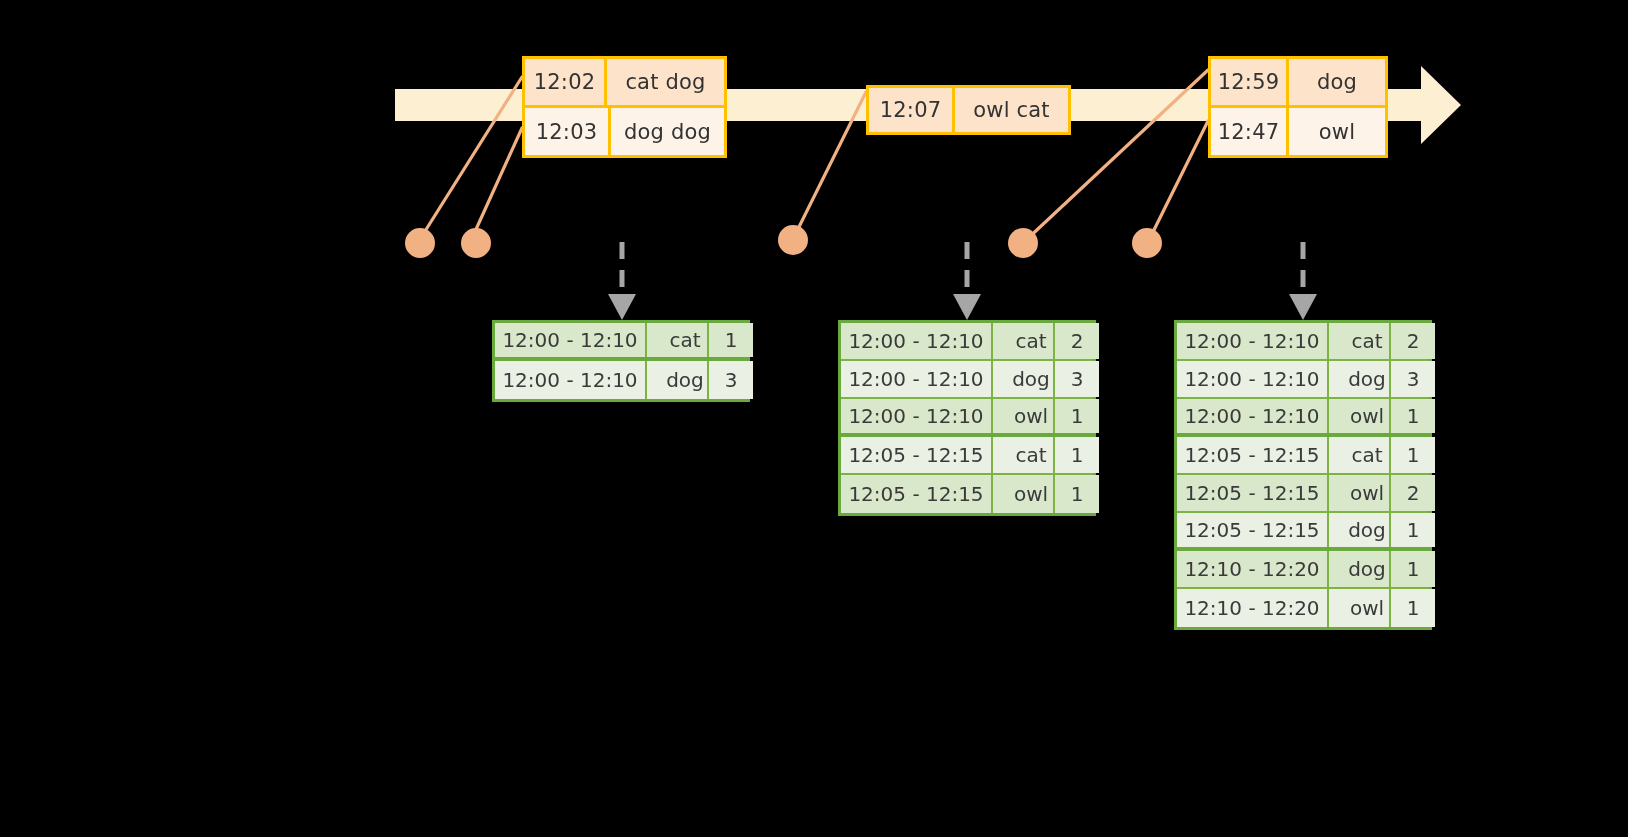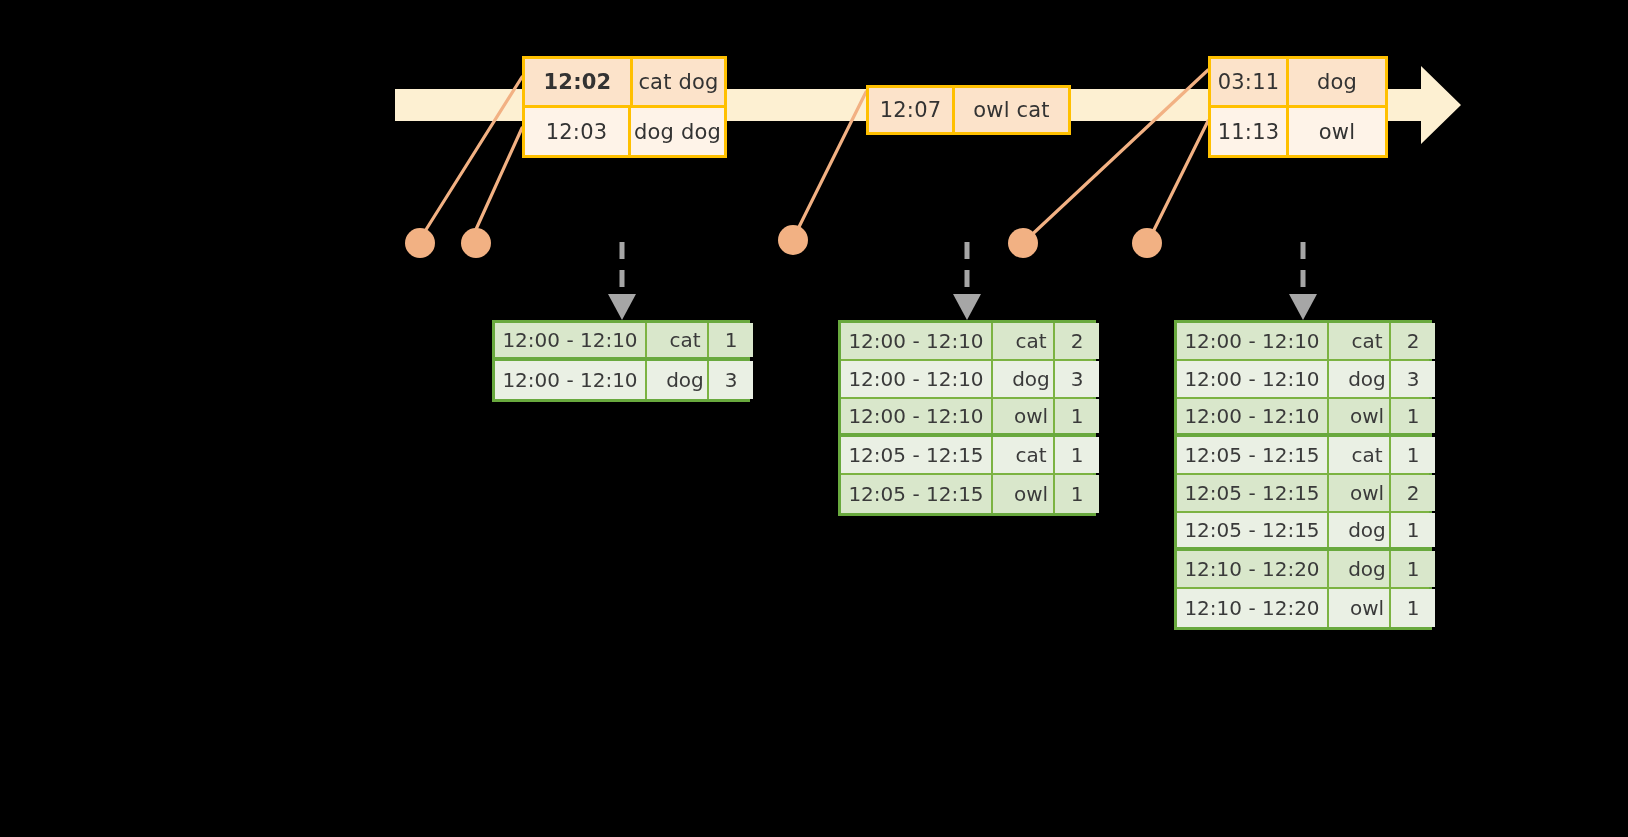--- a/index.html
+++ b/index.html
@@ -117,43 +117,43 @@
     <g fill="#a6a6a6">
       <path d="M 608 294 L 636 294 L 622 320 Z"></path>
       <path d="M 953 294 L 981 294 L 967 320 Z"></path>
       <path d="M 1289 294 L 1317 294 L 1303 320 Z"></path>
     </g>
   </svg>
 
   <div class="event-box" style="left:522px; top:56px; width:205px; height:102px;">
     <div style="display:flex; flex-direction:column; width:100%;">
       <div style="display:flex; height:49px; border-bottom:3px solid #ffc000;">
-        <div class="event-cell ev-time shade-a" style="width:108px;font-weight:bold;">12:02</div>
+        <div class="event-cell ev-time shade-a" style="width:82px;">12:02</div>
         <div class="event-cell shade-a" style="flex:1;">cat dog</div>
       </div>
       <div style="display:flex; height:50px;">
-        <div class="event-cell ev-time shade-b" style="width:106px;">12:03</div>
+        <div class="event-cell ev-time shade-b" style="width:86px;">12:03</div>
         <div class="event-cell shade-b" style="flex:1;">dog dog</div>
       </div>
     </div>
   </div>
 
   <div class="event-box" style="left:866px; top:85px; width:205px; height:50px;">
     <div class="event-cell ev-time shade-a" style="width:86px;text-align:right;">12:07</div>
     <div class="event-cell shade-a" style="flex:1;">owl cat</div>
   </div>
 
   <div class="event-box" style="left:1208px; top:56px; width:180px; height:102px;">
     <div style="display:flex; flex-direction:column; width:100%;">
       <div style="display:flex; height:49px; border-bottom:3px solid #ffc000;">
-        <div class="event-cell ev-time shade-a" style="width:78px;">03:11</div>
+        <div class="event-cell ev-time shade-a" style="width:78px;">12:59</div>
         <div class="event-cell shade-a" style="flex:1;">dog</div>
       </div>
       <div style="display:flex; height:50px;">
-        <div class="event-cell ev-time shade-b" style="width:78px;">11:13</div>
+        <div class="event-cell ev-time shade-b" style="width:78px;">12:47</div>
         <div class="event-cell shade-b" style="flex:1;">owl</div>
       </div>
     </div>
   </div>
 
   <div class="result-table" id="rt1" style="left:492px; top:320px; width:258px;">
       <div class="rt-row group-end" style="height: 38px;">
         <div class="rt-cell band-a c-window" style="width: 152px;">12:00 - 12:10</div>
         <div class="rt-cell band-a c-word" style="width: 62px;">cat</div>
         <div class="rt-cell band-a c-count" style="width: 44px;">1</div>

